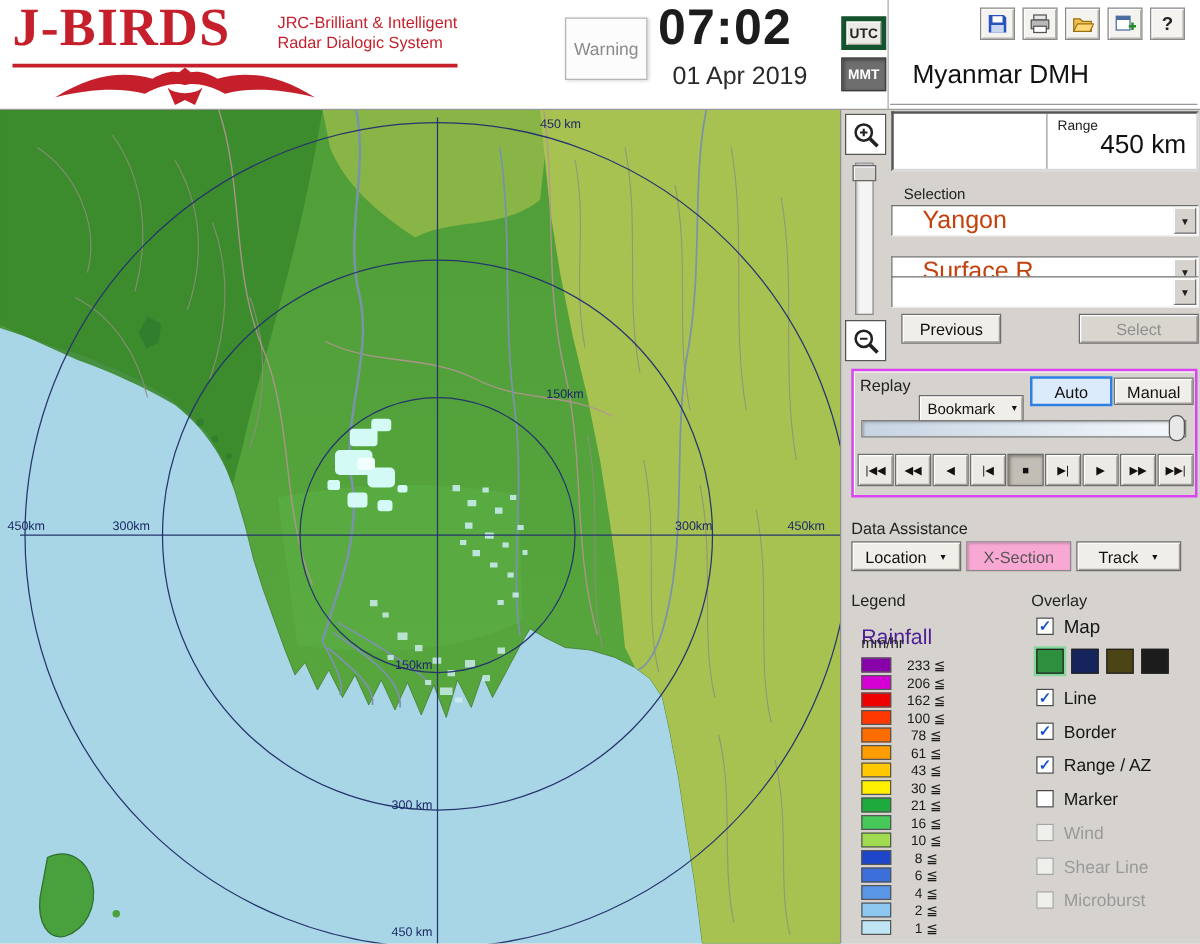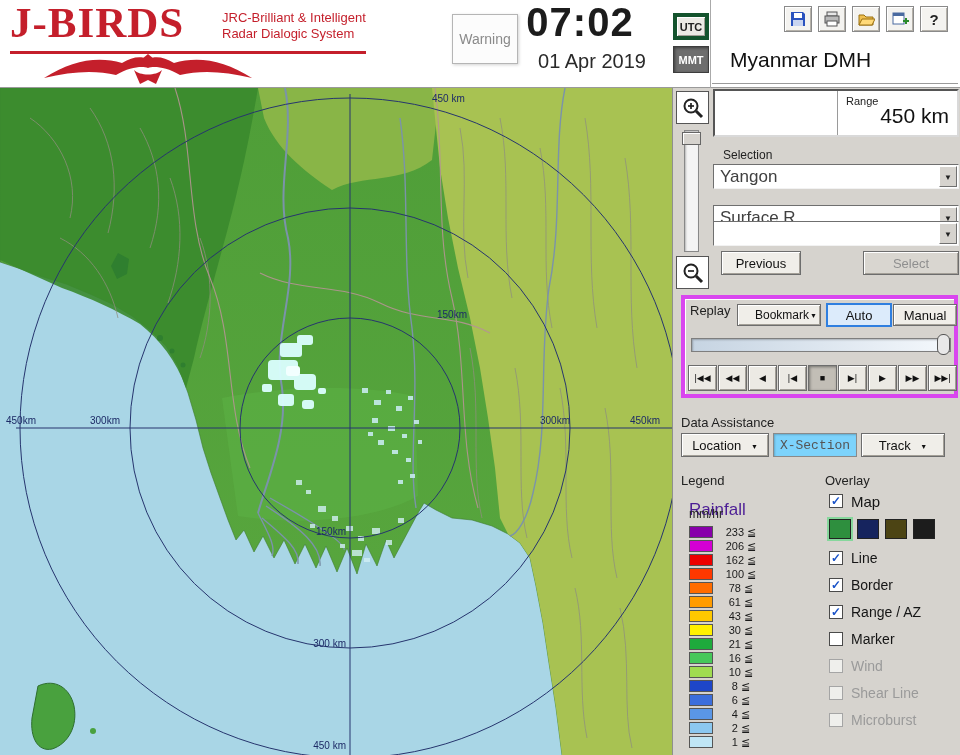--- a/index.html
+++ b/index.html
@@ -30,39 +30,39 @@
   .zoom-in{top:3px}.zoom-out{top:168px}
   .zoom-track{position:absolute;left:11px;top:42px;width:15px;height:122px;background:#f4f4f4;border:1px solid #888;box-shadow:inset 1px 1px 2px rgba(0,0,0,.25)}
   .zoom-thumb{position:absolute;left:9px;top:44px;width:19px;height:13px;background:#d6d3ce;border:1px solid #666;box-shadow:inset 1px 1px 0 #fff}
   .range-box{position:absolute;left:40px;top:1px;width:246px;height:48px;background:#fff;border:2px solid;border-color:#555 #d9d9d9 #d9d9d9 #555}
   .range-divider{position:absolute;left:122px;top:0;width:1px;height:100%;background:#9a9a9a}
   .range-label{position:absolute;left:131px;top:4px;font-size:11px;color:#222}
   .range-value{position:absolute;right:8px;top:13px;font-size:21px;color:#111}
   .sec-label{position:absolute;font-size:13px;color:#222}
   .selection-label{left:50px;top:60px;font-size:12px}
   .combo{position:absolute;left:40px;width:246px;height:25px;background:#fff;border:1px solid;border-color:#6f6f6f #f2f2f2 #f2f2f2 #6f6f6f}
-  .combo-val{display:block;line-height:23px;padding-left:6px;font-size:17px;color:#404040}
+  .combo-val{display:block;line-height:23px;padding-left:24px;font-size:20px;color:#c2410c}
   .combo-arrow{position:absolute;right:1px;top:1px;width:18px;height:21px;background:#d6d3ce;border:1px solid;border-color:#fff #707070 #707070 #fff;font-size:8px;text-align:center;line-height:21px;color:#222}
   .raised{background:#f0eee9;border:1px solid #6d6d6d;box-shadow:inset 1px 1px 0 #fff,inset -1px -1px 0 #a39f97;font-family:inherit;color:#111}
   .prev-btn{position:absolute;left:48px;top:163px;width:80px;height:24px;font-size:13px}
   .select-btn{position:absolute;left:190px;top:163px;width:96px;height:24px;font-size:13px;color:#8f8f8f;background:#d9d6d0}
-  .groupbox{position:absolute;left:8px;top:207px;width:277px;height:103px;border:4px solid #d946ef;box-shadow:inset 1px 1px 0 #fff}
+  .groupbox{position:absolute;left:8px;top:207px;width:277px;height:103px;border:2px solid #d946ef;box-shadow:inset 1px 1px 0 #fff}
   .gb-label{position:absolute;left:5px;top:4px;font-size:13px;color:#222}
-  .bookmark-btn{position:absolute;left:52px;top:5px;width:84px;height:22px;font-size:12px;text-align:center;padding-left:6px}
+  .bookmark-btn{position:absolute;left:52px;top:19px;width:84px;height:22px;font-size:12px;text-align:left;padding-left:6px}
   .bookmark-btn .mini-arrow{position:absolute;right:3px;top:7px;font-size:7px}
   .auto-btn{position:absolute;left:141px;top:4px;width:66px;height:24px;font-size:13px;background:#dcebfb;border:2px solid #2f7fe0;font-family:inherit;color:#111}
   .manual-btn{position:absolute;left:208px;top:5px;width:64px;height:22px;font-size:13px}
   .replay-slider{position:absolute;left:6px;top:39px;width:260px;height:14px;background:linear-gradient(to right,#c6d4e2,#f4f8fc);border:1px solid #7e7e7e;box-shadow:inset 1px 1px 2px rgba(0,0,0,.25)}
   .replay-thumb{position:absolute;left:252px;top:35px;width:13px;height:21px;background:#e8e8e8;border:1px solid #555;border-radius:6px}
   .playback{position:absolute;left:3px;top:66px;display:flex;gap:1px}
   .pb-btn{width:29px;height:26px;font-size:9px;line-height:1;padding:0;background:#eceae4;border:1px solid #6d6d6d;box-shadow:inset 1px 1px 0 #fff,inset -1px -1px 0 #a39f97;color:#111;font-family:inherit}
   .pb-btn.pressed{background:#c2beb6;box-shadow:inset 1px 1px 3px rgba(0,0,0,.4)}
   .da-label{left:8px;top:327px}
   .loc-btn{position:absolute;left:8px;top:345px;width:88px;height:24px;font-size:13px}
-  .xsec-btn{position:absolute;left:100px;top:345px;width:84px;height:24px;font-size:13px;background:#7dd3fc;color:#555;border:1px solid #8a8a8a;box-shadow:inset 1px 1px 2px rgba(0,0,0,.2);font-family:Liberation Mono, monospace}
+  .xsec-btn{position:absolute;left:100px;top:345px;width:84px;height:24px;font-size:13px;background:#f9a8d4;color:#555;border:1px solid #8a8a8a;box-shadow:inset 1px 1px 2px rgba(0,0,0,.2);font-family:Liberation Sans, sans-serif}
   .track-btn{position:absolute;left:188px;top:345px;width:84px;height:24px;font-size:13px}
   .mini-arrow{font-size:7px;margin-left:6px;vertical-align:middle}
   .legend-label{left:8px;top:385px}
   .overlay-label{left:152px;top:385px}
   .legend-head1{position:absolute;left:16px;top:412px;font-size:17px;color:#4c1d95}
   .legend-head2{position:absolute;left:16px;top:419px;font-size:12px;color:#222}
   .legend-scale{position:absolute;left:16px;top:437px}
   .legend-row{display:flex;align-items:center;height:14px;gap:5px}
   .legend-swatch{width:24px;height:12px;border:1px solid #555;display:inline-block}
   .legend-value{font-size:11px;color:#1a1a1a;width:46px;text-align:center;white-space:nowrap}

